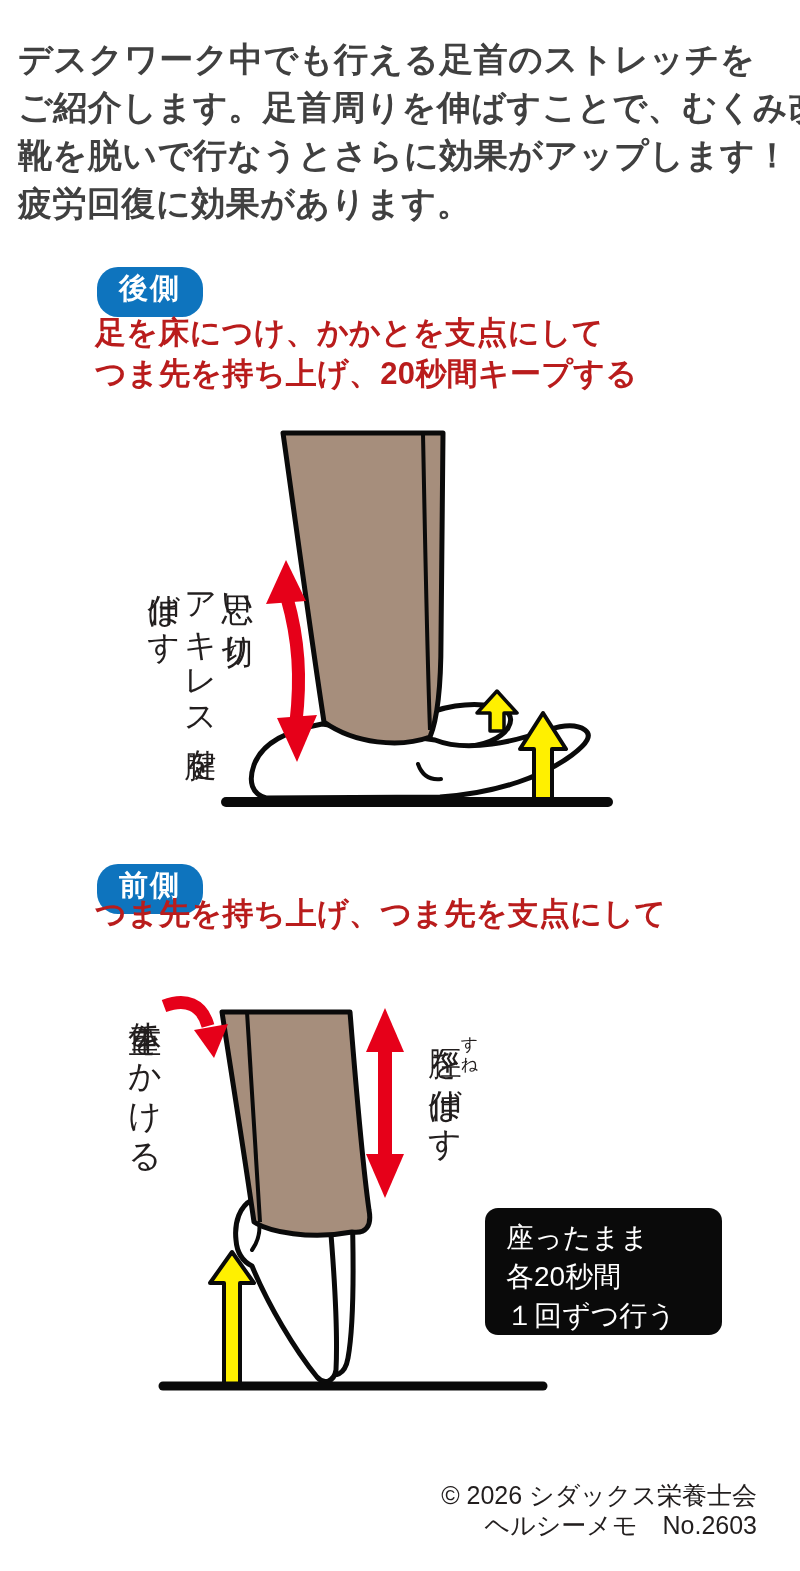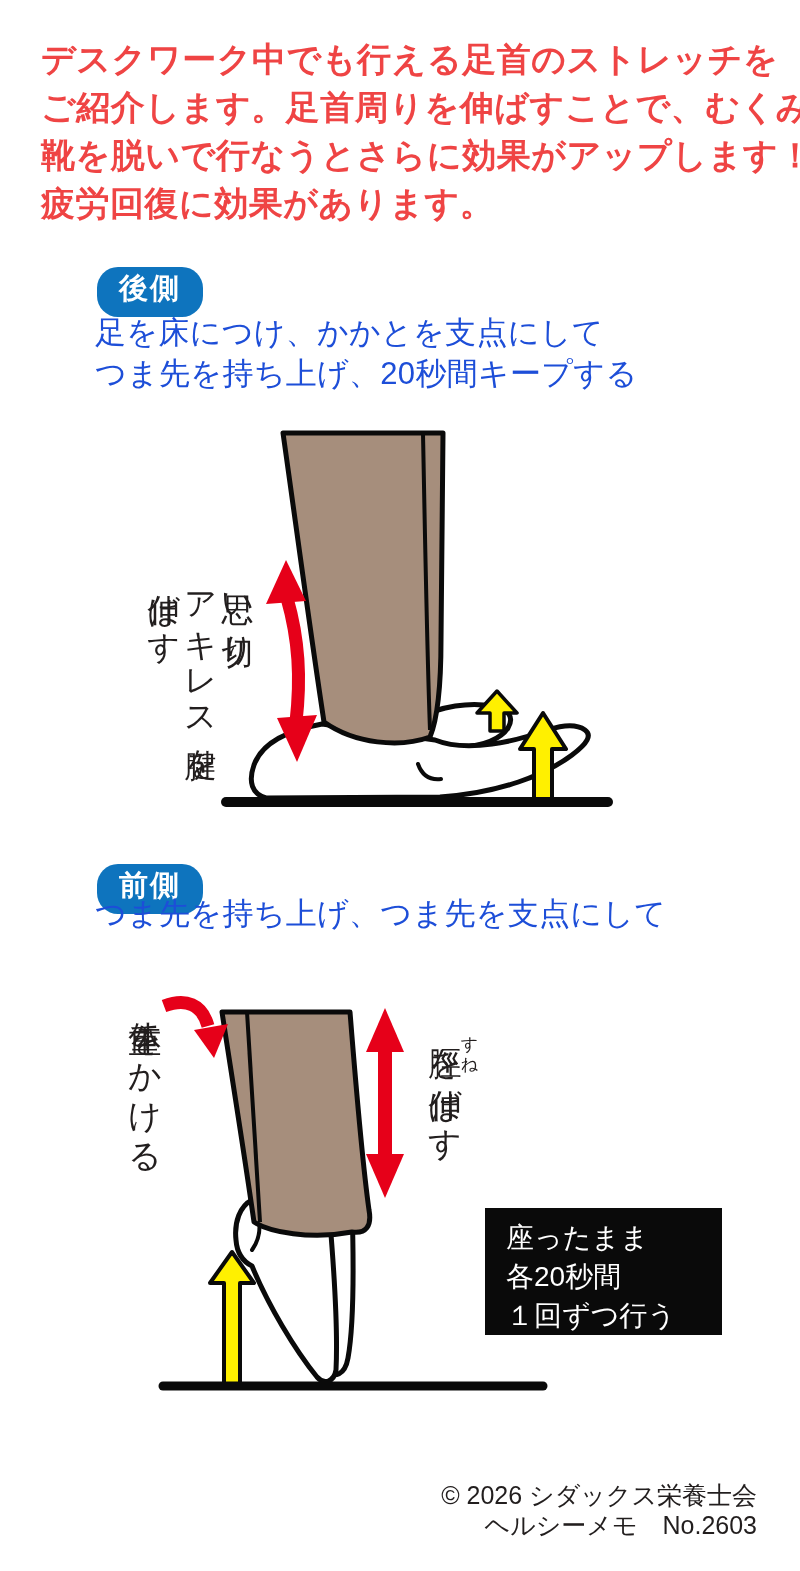--- a/index.html
+++ b/index.html
@@ -2,47 +2,47 @@
 <html><head>
 <meta charset="utf-8">
 <style>
   html,body{margin:0;padding:0;}
   body{
     width:800px;height:1571px;position:relative;background:#ffffff;
     font-family:"Liberation Sans","DejaVu Sans",sans-serif;overflow:hidden;
   }
   .abs{position:absolute;}
   
-  .intro{left:41px;top:35px;width:760px;font-size:34px;line-height:48px;
-         font-weight:700;color:#ef4444;letter-spacing:0.5px;}
+  .intro{left:18px;top:35px;width:760px;font-size:34px;line-height:48px;
+         font-weight:700;color:#404040;letter-spacing:0.5px;}
   .intro div{white-space:nowrap;}
   
   .badge{width:106px;height:50px;border-radius:21px;background:#0E74BE;color:#fff;
          font-size:29px;font-weight:700;text-align:center;line-height:42px;
          letter-spacing:2px;}
   .badge1{left:97px;top:267px;}
   .badge2{left:97px;top:864px;}
   
-  .para{left:95px;font-size:31px;line-height:41px;font-weight:400;color:#1d4ed8;
+  .para{left:95px;font-size:31px;line-height:41px;font-weight:700;color:#b91c1c;
         letter-spacing:0.3px;}
   .para1{top:312px;}
   .para2{top:893px;}
   .para div{white-space:nowrap;}
   
   .vtext{writing-mode:vertical-rl;text-orientation:upright;color:#221E1E;
          font-weight:500;white-space:nowrap;}
   .anno1{left:146px;top:570px;width:110px;font-size:32px;letter-spacing:2px;}
   .anno1 span{display:block;line-height:37px;}
   .anno-weight{left:122px;top:996px;font-size:33px;letter-spacing:2px;}
   .anno-shin{left:422px;top:1022px;font-size:33px;letter-spacing:2px;}
   .anno-shin-ruby{left:458px;top:1024px;font-size:17px;letter-spacing:1px;}
   
   .notebox{left:485px;top:1208px;width:237px;height:127px;background:#0A0A0A;
            color:#ffffff;font-size:28px;line-height:39px;font-weight:500;
-           padding:10px 0 0 21px;box-sizing:border-box;}
+           padding:10px 0 0 21px;box-sizing:border-box;border-radius:13px;}
   .notebox div{white-space:nowrap;}
   
   .footer{right:43px;top:1480px;text-align:right;font-size:25px;line-height:30px;
           font-weight:400;color:#221E1E;}
   .footer div{white-space:nowrap;}
   svg.art{left:0;top:0;}
 </style>
 </head>
 <body>
 

